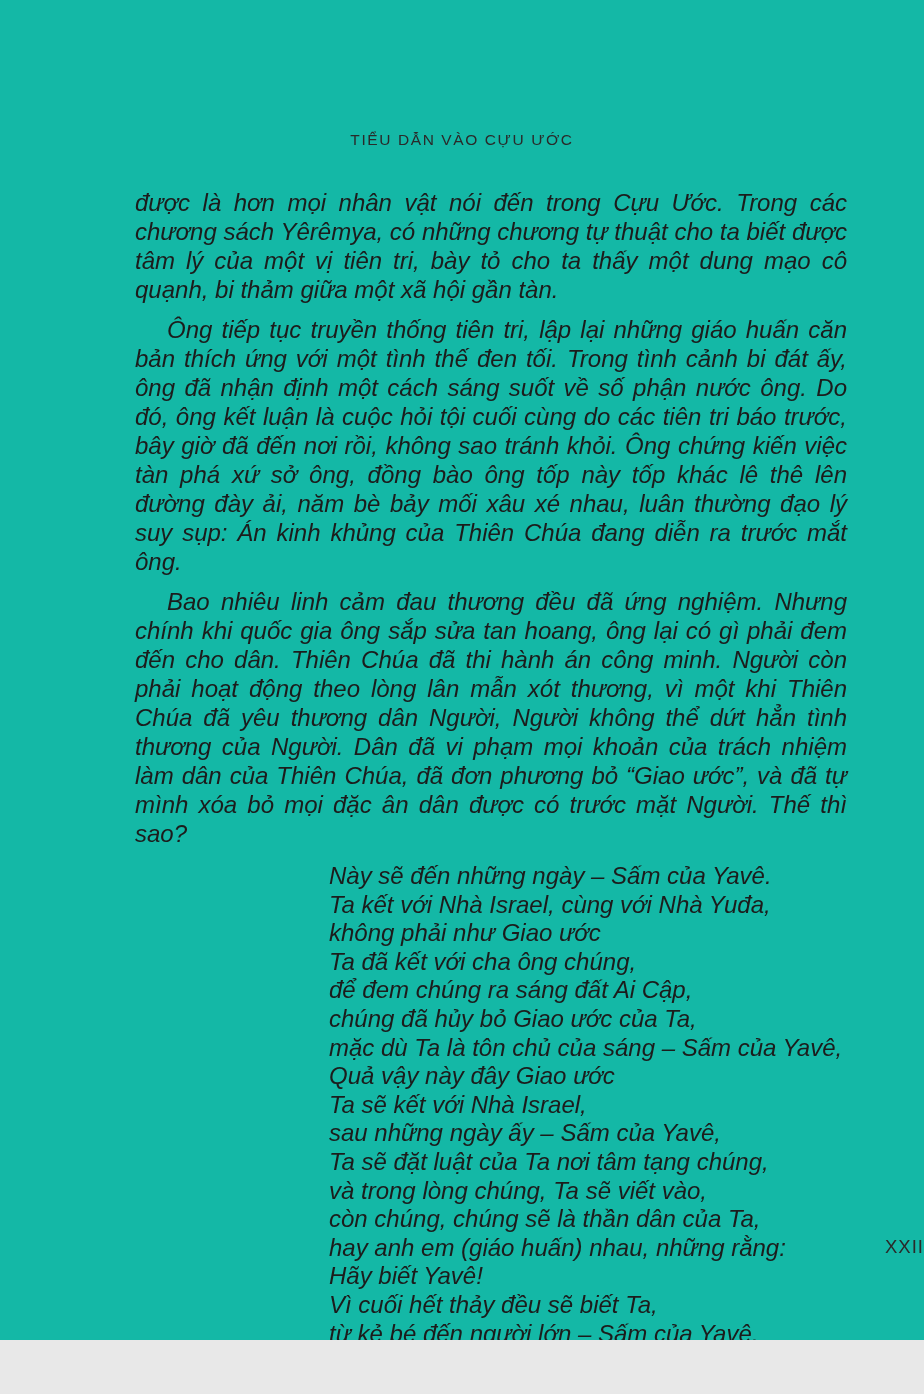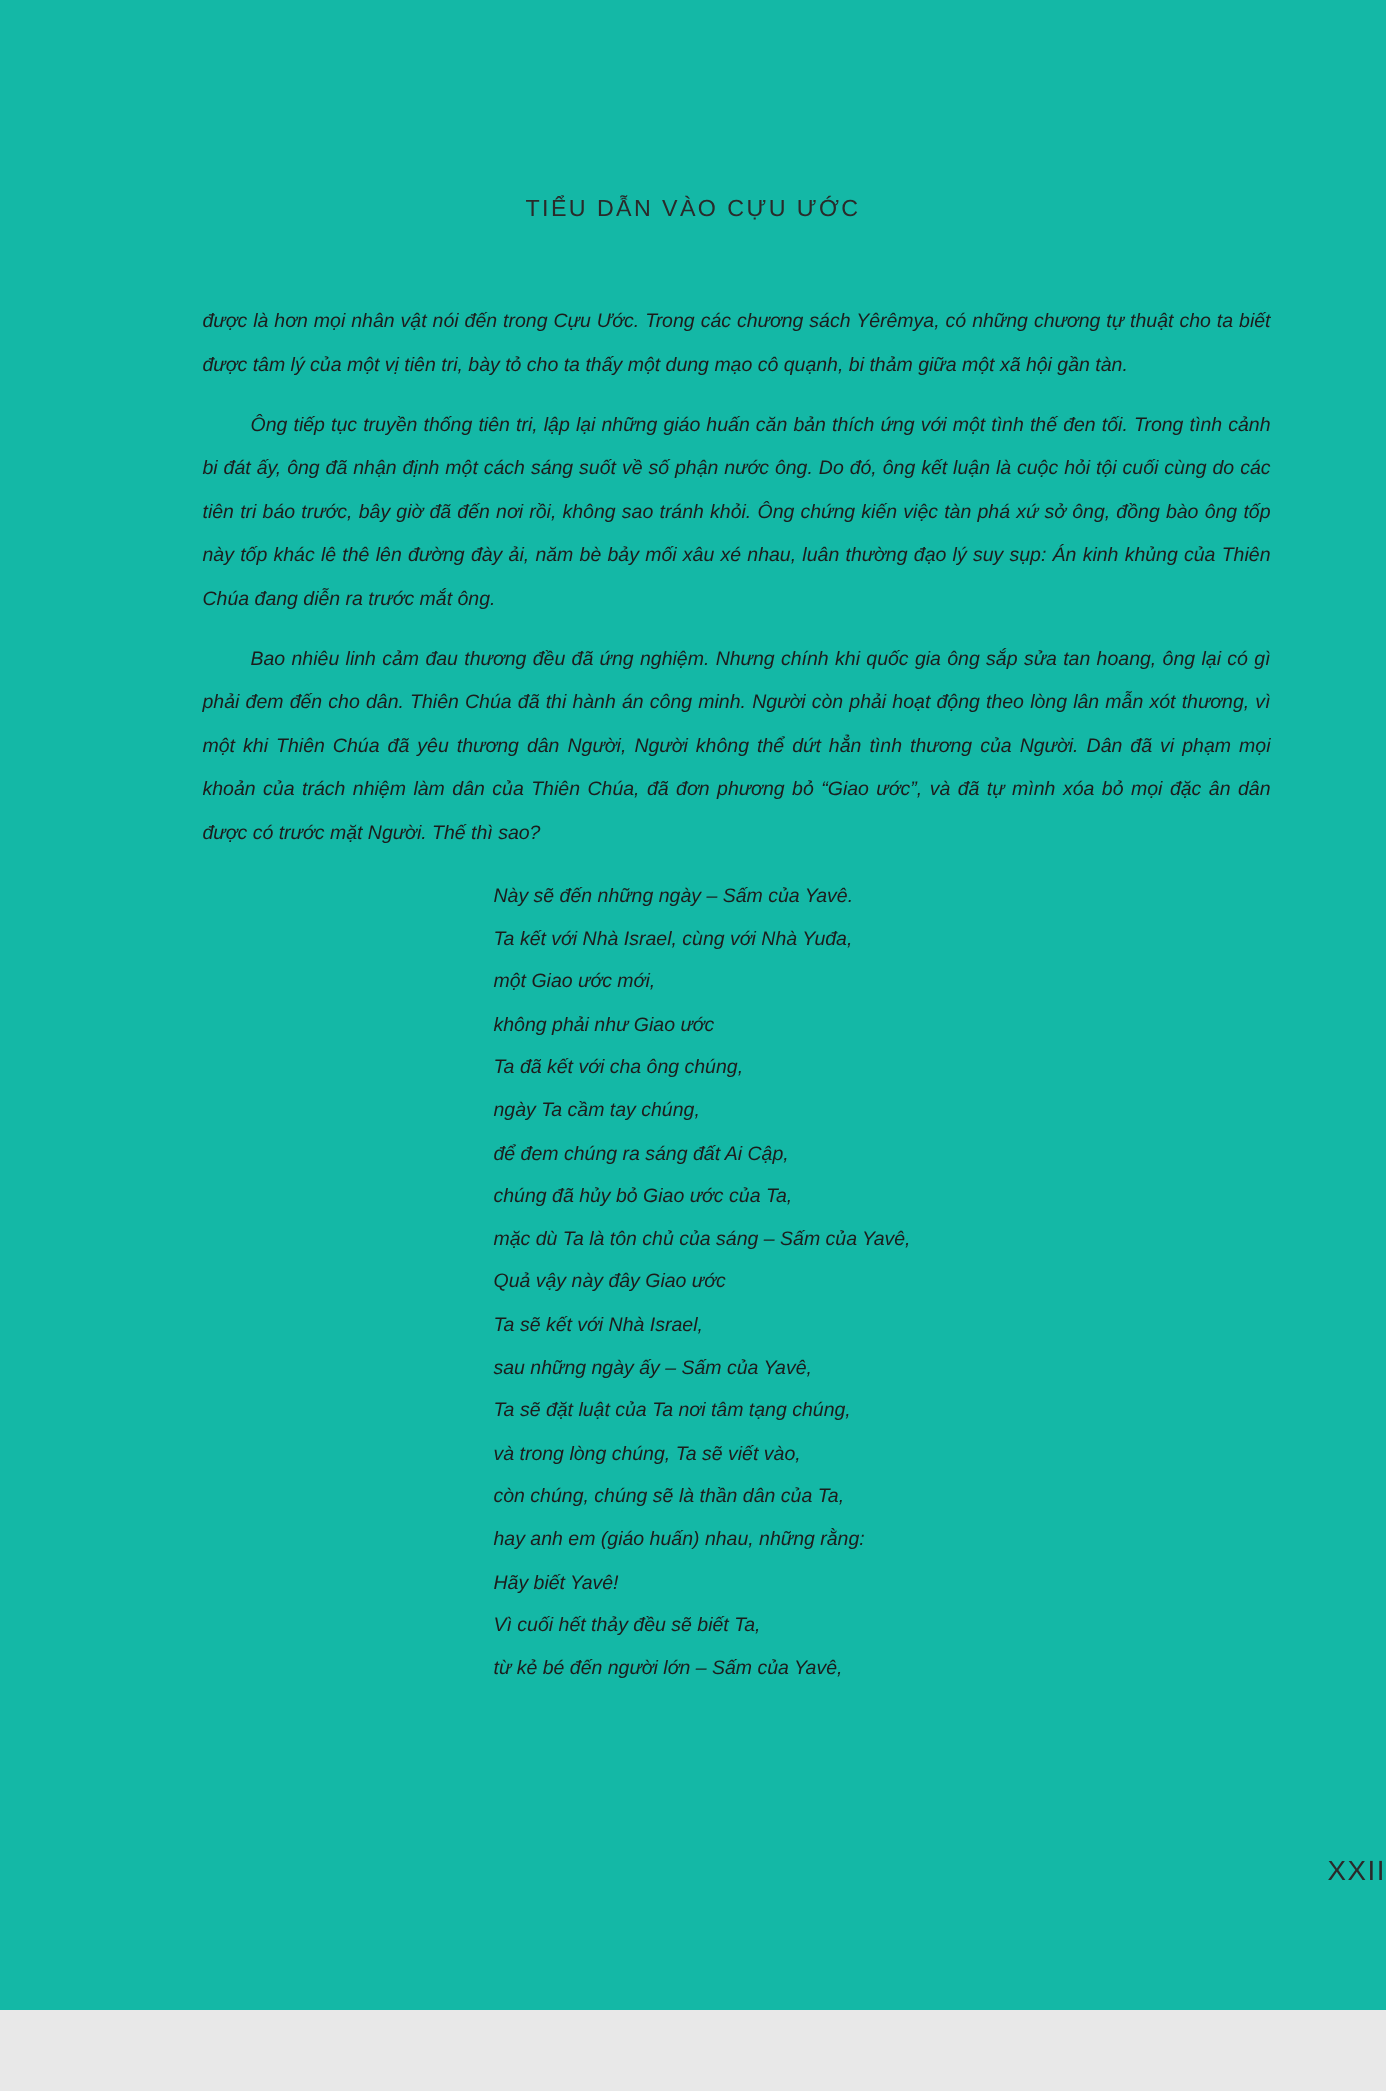--- a/index.html
+++ b/index.html
@@ -23,25 +23,25 @@
     left: 0;
     width: 100%;
     text-align: center;
     font-size: 15.5px;
     letter-spacing: 1.6px;
     font-style: normal;
     color: #2a2a2a;
   }
   .body-text {
     position: absolute;
-    top: 199px;
+    top: 188px;
     left: 135px;
     width: 712px;
     font-style: italic;
-    font-size: 13px;
+    font-size: 24px;
     line-height: 29px;
     text-align: justify;
   }
   .para {
     margin: 0;
   }
   .para + .para {
     margin-top: 11px;
     text-indent: 32px;
   }
@@ -78,24 +78,22 @@
 
     <p class="para">được là hơn mọi nhân vật nói đến trong Cựu Ước. Trong các chương sách Yêrêmya, có những chương tự thuật cho ta biết được tâm lý của một vị tiên tri, bày tỏ cho ta thấy một dung mạo cô quạnh, bi thảm giữa một xã hội gần tàn.</p>
 
     <p class="para">Ông tiếp tục truyền thống tiên tri, lập lại những giáo huấn căn bản thích ứng với một tình thế đen tối. Trong tình cảnh bi đát ấy, ông đã nhận định một cách sáng suốt về số phận nước ông. Do đó, ông kết luận là cuộc hỏi tội cuối cùng do các tiên tri báo trước, bây giờ đã đến nơi rồi, không sao tránh khỏi. Ông chứng kiến việc tàn phá xứ sở ông, đồng bào ông tốp này tốp khác lê thê lên đường đày ải, năm bè bảy mối xâu xé nhau, luân thường đạo lý suy sụp: Án kinh khủng của Thiên Chúa đang diễn ra trước mắt ông.</p>
 
     <p class="para">Bao nhiêu linh cảm đau thương đều đã ứng nghiệm. Nhưng chính khi quốc gia ông sắp sửa tan hoang, ông lại có gì phải đem đến cho dân. Thiên Chúa đã thi hành án công minh. Người còn phải hoạt động theo lòng lân mẫn xót thương, vì một khi Thiên Chúa đã yêu thương dân Người, Người không thể dứt hẳn tình thương của Người. Dân đã vi phạm mọi khoản của trách nhiệm làm dân của Thiên Chúa, đã đơn phương bỏ “Giao ước”, và đã tự mình xóa bỏ mọi đặc ân dân được có trước mặt Người. Thế thì sao?</p>
 
     <div class="poem">
         <div class="poem-line">Này sẽ đến những ngày – Sấm của Yavê.</div>
         <div class="poem-line">Ta kết với Nhà Israel, cùng với Nhà Yuđa,</div>
-        <div class="poem-line">một Giao ước mới,</div>
         <div class="poem-line">không phải như Giao ước</div>
         <div class="poem-line">Ta đã kết với cha ông chúng,</div>
-        <div class="poem-line">ngày Ta cầm tay chúng,</div>
         <div class="poem-line">để đem chúng ra sáng đất Ai Cập,</div>
         <div class="poem-line">chúng đã hủy bỏ Giao ước của Ta,</div>
         <div class="poem-line">mặc dù Ta là tôn chủ của sáng – Sấm của Yavê,</div>
         <div class="poem-line">Quả vậy này đây Giao ước</div>
         <div class="poem-line">Ta sẽ kết với Nhà Israel,</div>
         <div class="poem-line">sau những ngày ấy – Sấm của Yavê,</div>
         <div class="poem-line">Ta sẽ đặt luật của Ta nơi tâm tạng chúng,</div>
         <div class="poem-line">và trong lòng chúng, Ta sẽ viết vào,</div>
         <div class="poem-line">còn chúng, chúng sẽ là thần dân của Ta,</div>
         <div class="poem-line">hay anh em (giáo huấn) nhau, những rằng:</div>

